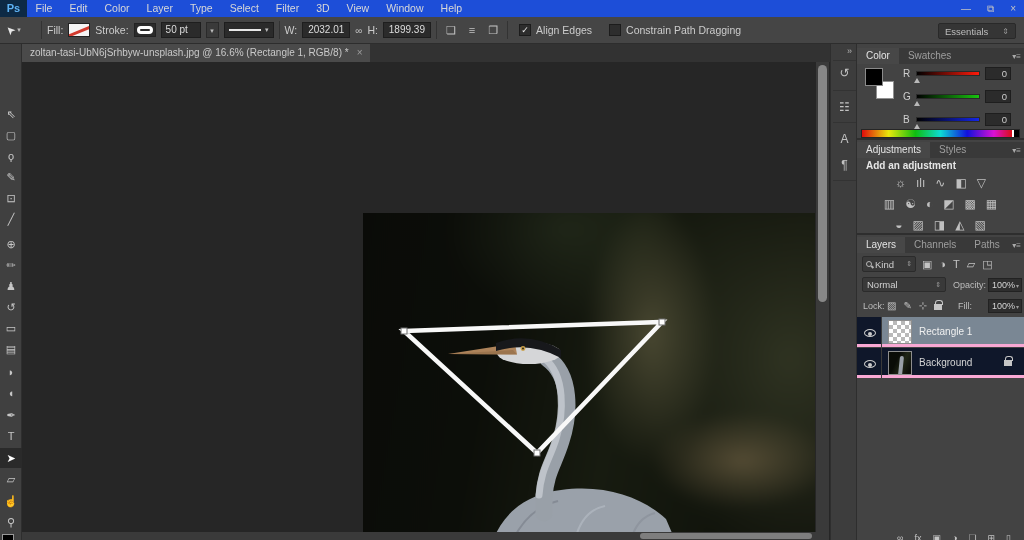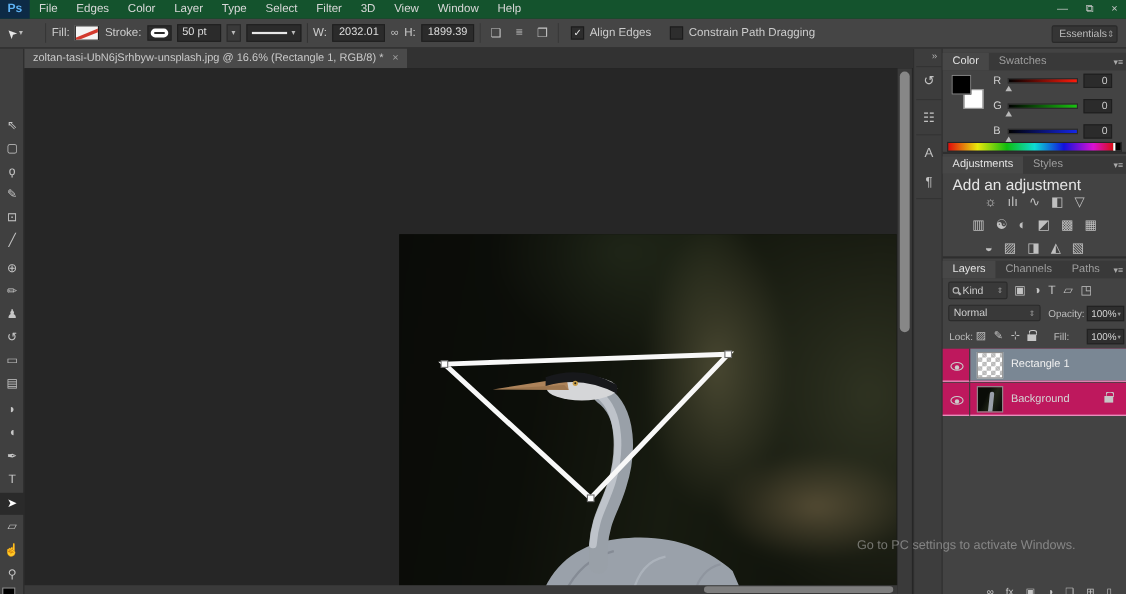--- a/index.html
+++ b/index.html
@@ -1,21 +1,21 @@
 <!DOCTYPE html>
 <html><head>
 <meta charset="utf-8">
 <style>
   * { margin:0; padding:0; box-sizing:border-box; }
   html,body { width:1024px; height:540px; overflow:hidden; background:#262626;
               font-family:"Liberation Sans", sans-serif; }
   .app { position:relative; width:1024px; height:540px; overflow:hidden; background:#262626; }
 
   
-  .menubar { position:absolute; left:0; top:0; width:1024px; height:17px; background:#14532d;
+  .menubar { position:absolute; left:0; top:0; width:1024px; height:17px; background:#1d4ed8;
              display:flex; align-items:flex-start; z-index:30; }
   .ps-logo { width:27px; height:17px; background:#0d2a45; color:#5eb3f5; font-weight:bold;
              font-size:11px; text-align:center; line-height:17px; }
   .menu-item { font-size:10.5px; color:#d8d8d8; padding:0 8.5px; line-height:17px; cursor:default; }
   .win-controls { position:absolute; right:8px; top:0; height:17px; display:flex; gap:16px; align-items:center; }
   .win-btn { color:#c4c4c4; font-size:10px; line-height:17px; }
 
   
   .optionsbar { position:absolute; left:0; top:17px; width:1024px; height:27px; background:#454545;
                 border-bottom:1px solid #2d2d2d; display:flex; align-items:center; gap:5px;
@@ -41,21 +41,21 @@
                   display:flex; align-items:center; padding:0 4px; gap:4px; }
   .stroke-style .line { flex:1; height:2px; background:#e8e8e8; }
   .stroke-style .dd { color:#bbb; font-size:7px; }
   .opt-icon { color:#c3c3c3; font-size:11px; padding:0 4px; }
   .link-icon { color:#bdbdbd; font-size:10px; }
   .cb { width:12px; height:12px; background:#2d2d2d; border:1px solid #1c1c1c; color:#e8e8e8;
         font-size:9px; line-height:11px; text-align:center; }
   .cb.unchecked span { visibility:hidden; }
   .cb-group { display:flex; align-items:center; gap:5px; padding:0 6px; }
 
-  .workspace-btn { position:absolute; right:8px; top:23px; width:60px; height:16px; background:#353535;
+  .workspace-btn { position:absolute; right:8px; top:23px; width:78px; height:16px; background:#353535;
                    border:1px solid #292929; border-radius:2px; display:flex; align-items:center;
                    justify-content:space-between; padding:0 6px; z-index:31; }
   .workspace-btn .lbl { font-size:9.5px; color:#bdbdbd; }
   .workspace-btn .ud { font-size:8px; color:#999; }
 
   
   .tabbar { position:absolute; left:22px; top:44px; width:808px; height:18px; background:#323232; }
   .doc-tab { position:absolute; left:0; top:0; height:18px; background:#4a4a4a; color:#c9c9c9;
              font-size:10px; line-height:18px; padding:0 8px; display:flex; gap:8px; align-items:center; }
   .doc-tab .close { color:#9d9d9d; font-size:10px; }
@@ -122,21 +122,21 @@
   .ch-b .ch-bar { background:linear-gradient(to right,#000,#1426e8); }
   .ch-thumb { position:absolute; left:-3px; top:6px; width:0; height:0;
               border-left:3px solid transparent; border-right:3px solid transparent; border-bottom:5px solid #b9b9b9; }
   .ch-val { width:26px; height:13px; background:#2b2b2b; border:1px solid #1e1e1e; color:#ccc;
             font-size:9.5px; text-align:right; padding:0 3px; line-height:12px; }
   .spectrum { position:absolute; left:4px; top:85px; width:159px; height:9px; border:1px solid #262626;
     background:linear-gradient(to right,#e00b0b,#e8e80c 17%,#0fbc10 34%,#0ddbd4 50%,#1111dd 67%,#d911d3 84%,#d90d0d 96%,#fff 97%); }
   .spectrum::after { content:""; position:absolute; right:0; top:0; width:5px; height:100%; background:#000; border-left:2px solid #fff; }
 
   
-  .adj-head { position:absolute; left:9px; top:116px; font-size:14px; font-weight:normal; color:#e6e6e6; }
+  .adj-head { position:absolute; left:9px; top:116px; font-size:10px; font-weight:bold; color:#e6e6e6; }
   .adj-row { position:absolute; left:0; width:167px; display:flex; justify-content:center; gap:10px; }
   .ar0{top:131px}.ar1{top:152px}.ar2{top:173px}
   .adj-icon { color:#c0c0c0; font-size:12px; line-height:16px; }
 
   
   .kind-combo { position:absolute; left:5px; top:212px; width:54px; height:16px; background:#393939;
                 border:1px solid #2b2b2b; border-radius:2px; display:flex; align-items:center; gap:3px; padding:0 3px; }
   .mag { width:6px; height:6px; border:1.5px solid #b5b5b5; border-radius:50%; position:relative; }
   .mag::after { content:""; position:absolute; left:4px; top:4px; width:3px; height:1.5px; background:#b5b5b5; transform:rotate(45deg); }
   .kind-combo .lbl { font-size:9.5px; color:#cfcfcf; flex:1; }
@@ -151,21 +151,21 @@
   .small-label { position:absolute; font-size:9px; color:#bdbdbd; }
   .val-drop { position:absolute; width:34px; height:14px; background:#2e2e2e; border:1px solid #222;
               display:flex; align-items:center; justify-content:space-between; padding:0 2px 0 3px; }
   .val-drop .v { font-size:9px; color:#d5d5d5; }
   .val-drop .dd { font-size:6px; color:#999; }
   .lock-icons { position:absolute; left:30px; top:254px; display:flex; gap:7px; align-items:center; height:14px; }
   .lock-icons span { color:#c0c0c0; font-size:10px; }
   .padlock { position:relative; width:8px; height:6px; background:#c6c6c6; display:inline-block; margin-top:4px; }
   .padlock::before { content:""; position:absolute; left:1px; top:-4px; width:6px; height:4px;
                      border:1.3px solid #c6c6c6; border-bottom:none; border-radius:3px 3px 0 0; }
-  .layer-row { position:absolute; left:0; width:167px; height:30px; background:#be185d; border-bottom:1px solid #f9a8d4; }
+  .layer-row { position:absolute; left:0; width:167px; height:30px; background:#0f172a; border-bottom:3px solid #f9a8d4; }
   .lr0{top:273px}.lr1{top:304px}
   .layer-row .hl { position:absolute; left:25px; top:0; right:0; bottom:0; background:#7a8794; }
   .eye-box { position:absolute; left:0; top:0; width:25px; height:30px; border-right:1px solid #3a3a3a; }
   .eye { position:absolute; left:7px; top:12px; width:12px; height:8px; border:1px solid #cccccc; border-radius:50%; }
   .eye::after { content:""; position:absolute; left:3px; top:1.5px; width:4px; height:4px; background:#ccc; border-radius:50%; }
   .thumb-box { position:absolute; left:31px; top:3px; width:24px; height:24px; border:1px solid #8e8e8e; }
   .checker { background-color:#fff;
     background-image:linear-gradient(45deg,#b9b9b9 25%,transparent 25%,transparent 75%,#b9b9b9 75%),
                      linear-gradient(45deg,#b9b9b9 25%,transparent 25%,transparent 75%,#b9b9b9 75%);
     background-size:8px 8px; background-position:0 0,4px 4px; }
@@ -185,21 +185,21 @@
   .wm2 { font-size:11.5px; color:rgba(200,200,200,0.5); margin-top:3px; }
 </style>
 </head>
 <body>
 
 <div class="app">
 
   <div class="menubar">
     <div class="ps-logo">Ps</div>
     <span class="menu-item">File</span>
-    <span class="menu-item">Edges</span>
+    <span class="menu-item">Edit</span>
     <span class="menu-item">Color</span>
     <span class="menu-item">Layer</span>
     <span class="menu-item">Type</span>
     <span class="menu-item">Select</span>
     <span class="menu-item">Filter</span>
     <span class="menu-item">3D</span>
     <span class="menu-item">View</span>
     <span class="menu-item">Window</span>
     <span class="menu-item">Help</span>
     <div class="win-controls">
@@ -457,16 +457,15 @@
       <span>fx</span>
       <span>▣</span>
       <span>◑</span>
       <span>❏</span>
       <span>⊞</span>
       <span>▯</span>
     </div>
   </div>
 
   <div class="watermark">
-    <div class="wm2">Go to PC settings to activate Windows.</div>
   </div>
 
 </div>
 
 </body></html>

